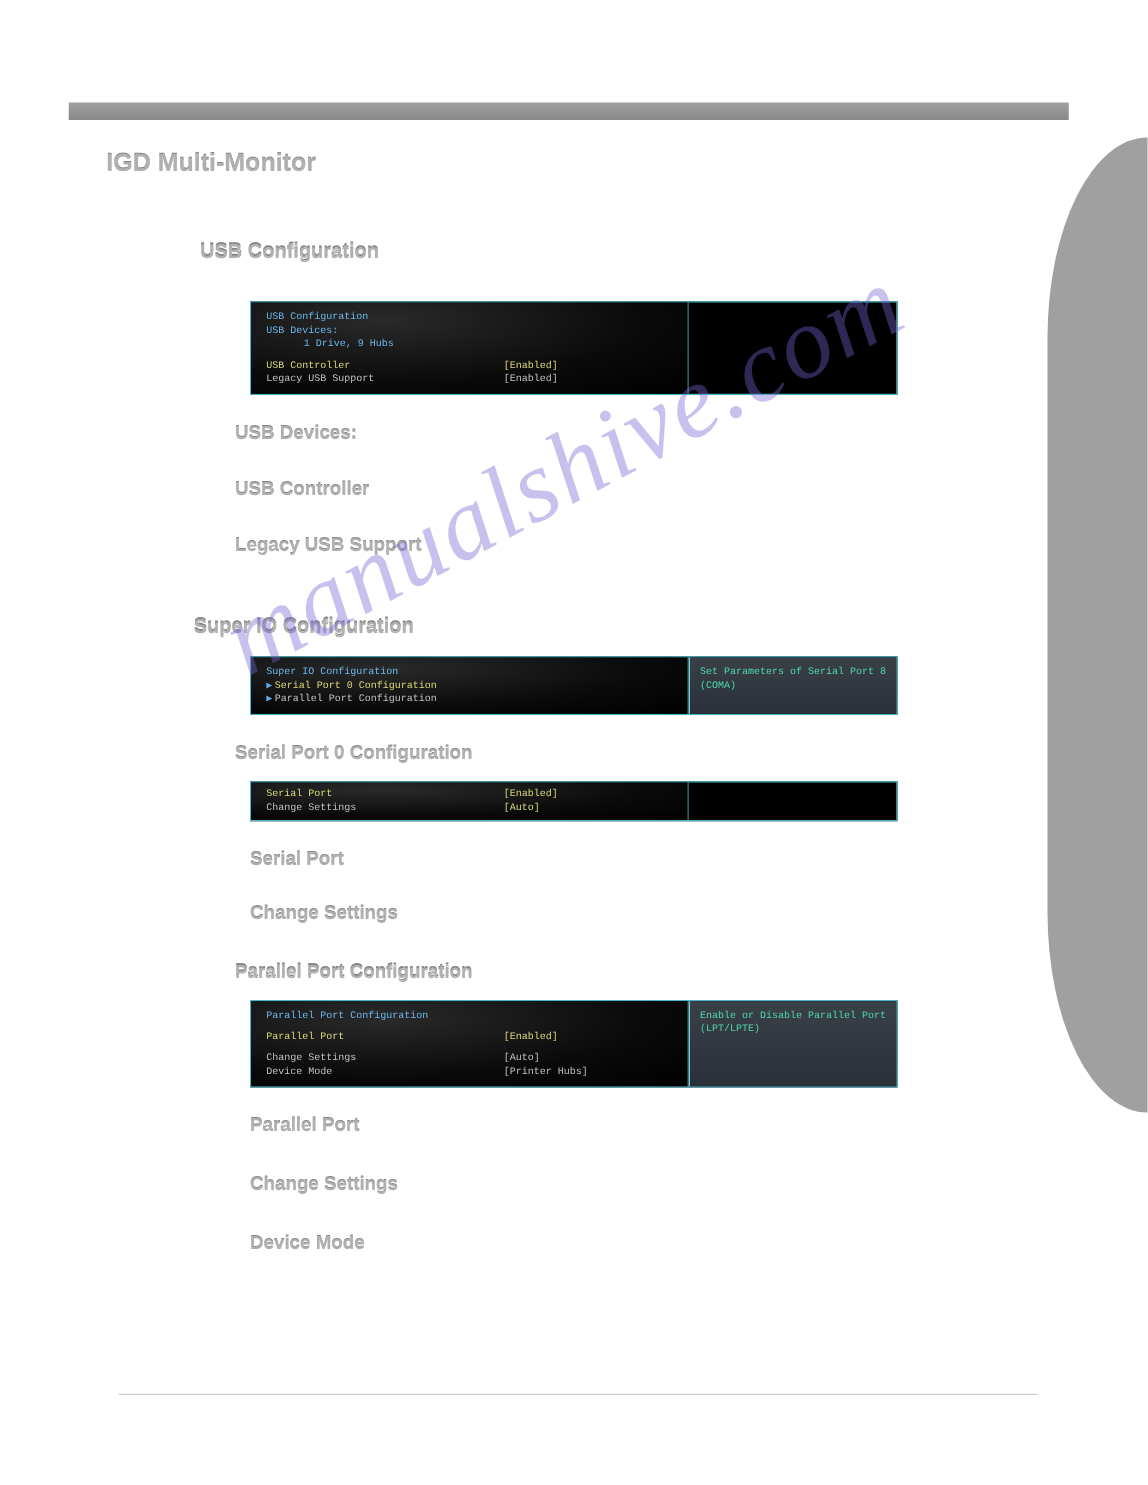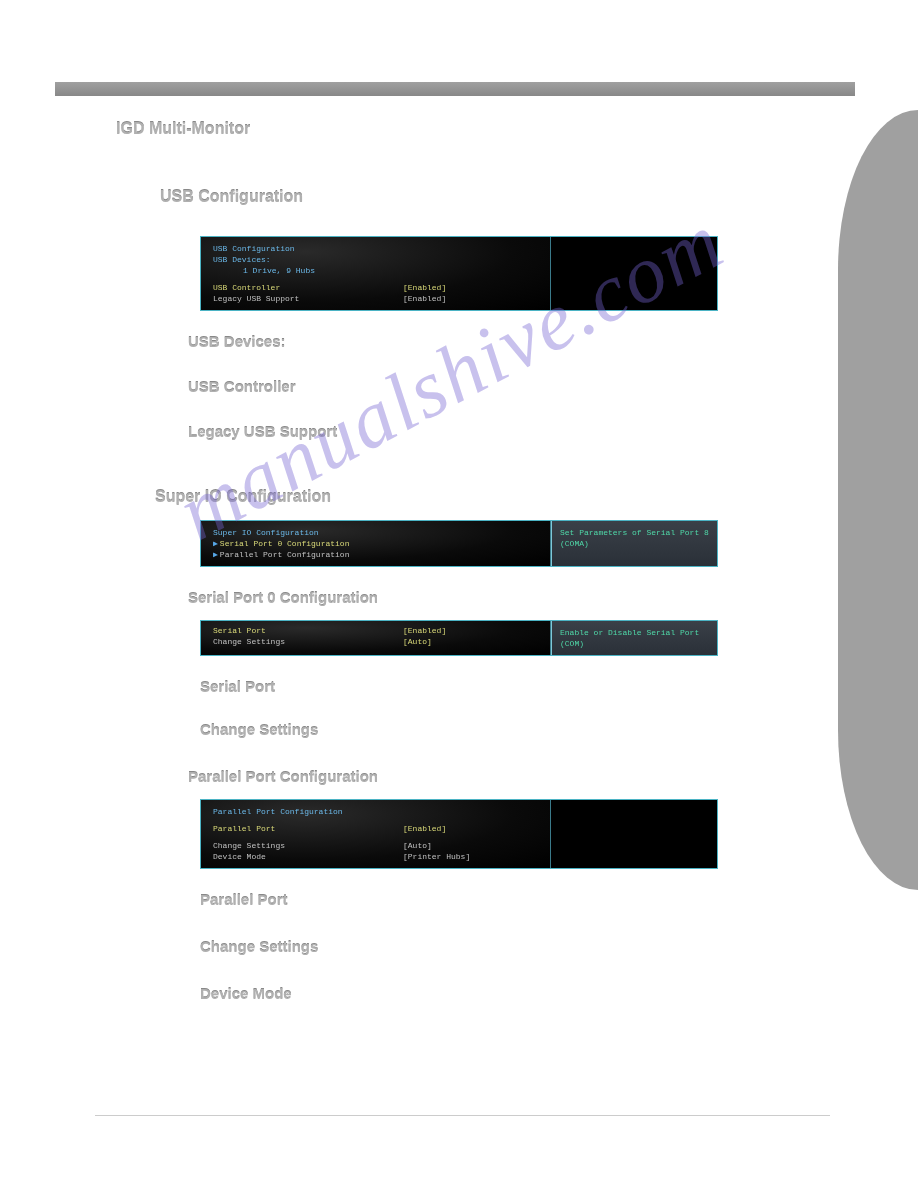--- a/index.html
+++ b/index.html
@@ -42,21 +42,21 @@
     z-index: 5;
     letter-spacing: 2px;
   }
   .content { position: absolute; top: 120px; left: 0; width: 100%; }
   .heading {
     color: #b0b0b0;
     font-weight: bold;
     text-shadow: 0 1px 0 #ffffff, 0 -1px 0 #888;
     margin-bottom: 14px;
   }
-  .h-indent1 { margin-left: 116px; font-size: 16px; }
+  .h-indent1 { margin-left: 85px; font-size: 20px; }
   .h-sec { margin-left: 155px; font-size: 16px; margin-top: 42px; }
   .h-sub { margin-left: 188px; font-size: 15px; margin-top: 22px; }
   .h-sub2 { margin-left: 200px; font-size: 15px; margin-top: 22px; }
 
   .bios-panel {
     margin: 14px 0 0 200px;
     width: 518px;
     display: flex;
     border: 1px solid #4bb3c4;
     background: #000000;
@@ -153,21 +153,20 @@
     <div class="bios-left" style="padding-top:4px;padding-bottom:4px">
       <div class="line">
         <span class="line-label c-yellow">Serial Port</span>
         <span class="line-val c-yellow">[Enabled]</span>
       </div>
       <div class="line">
         <span class="line-label c-white">Change Settings</span>
         <span class="line-val c-yellow">[Auto]</span>
       </div>
     </div>
-    <div class="bios-right">Enable or Disable Serial Port (COM)</div>
   </div>
 
   <div class="heading h-sub2">Serial Port</div>
   <div class="heading h-sub2" style="margin-top:26px">Change Settings</div>
 
   <div class="heading" style="margin-left:188px;margin-top:30px;font-size:15px">Parallel Port Configuration</div>
 
   <div class="bios-panel" style="margin-top:12px">
     <div class="bios-left">
       <div class="c-blue">Parallel Port Configuration</div>
@@ -179,20 +178,21 @@
       <div style="height:6px"></div>
       <div class="line">
         <span class="line-label c-white">Change Settings</span>
         <span class="line-val c-white">[Auto]</span>
       </div>
       <div class="line">
         <span class="line-label c-white">Device Mode</span>
         <span class="line-val c-white">[Printer Hubs]</span>
       </div>
     </div>
+    <div class="bios-right">Enable or Disable Parallel Port (LPT/LPTE)</div>
   </div>
 
   <div class="heading h-sub2">Parallel Port</div>
   <div class="heading h-sub2" style="margin-top:30px">Change Settings</div>
   <div class="heading h-sub2" style="margin-top:30px">Device Mode</div>
 
 </div>
 
 <div class="bottom-rule"></div>
 

